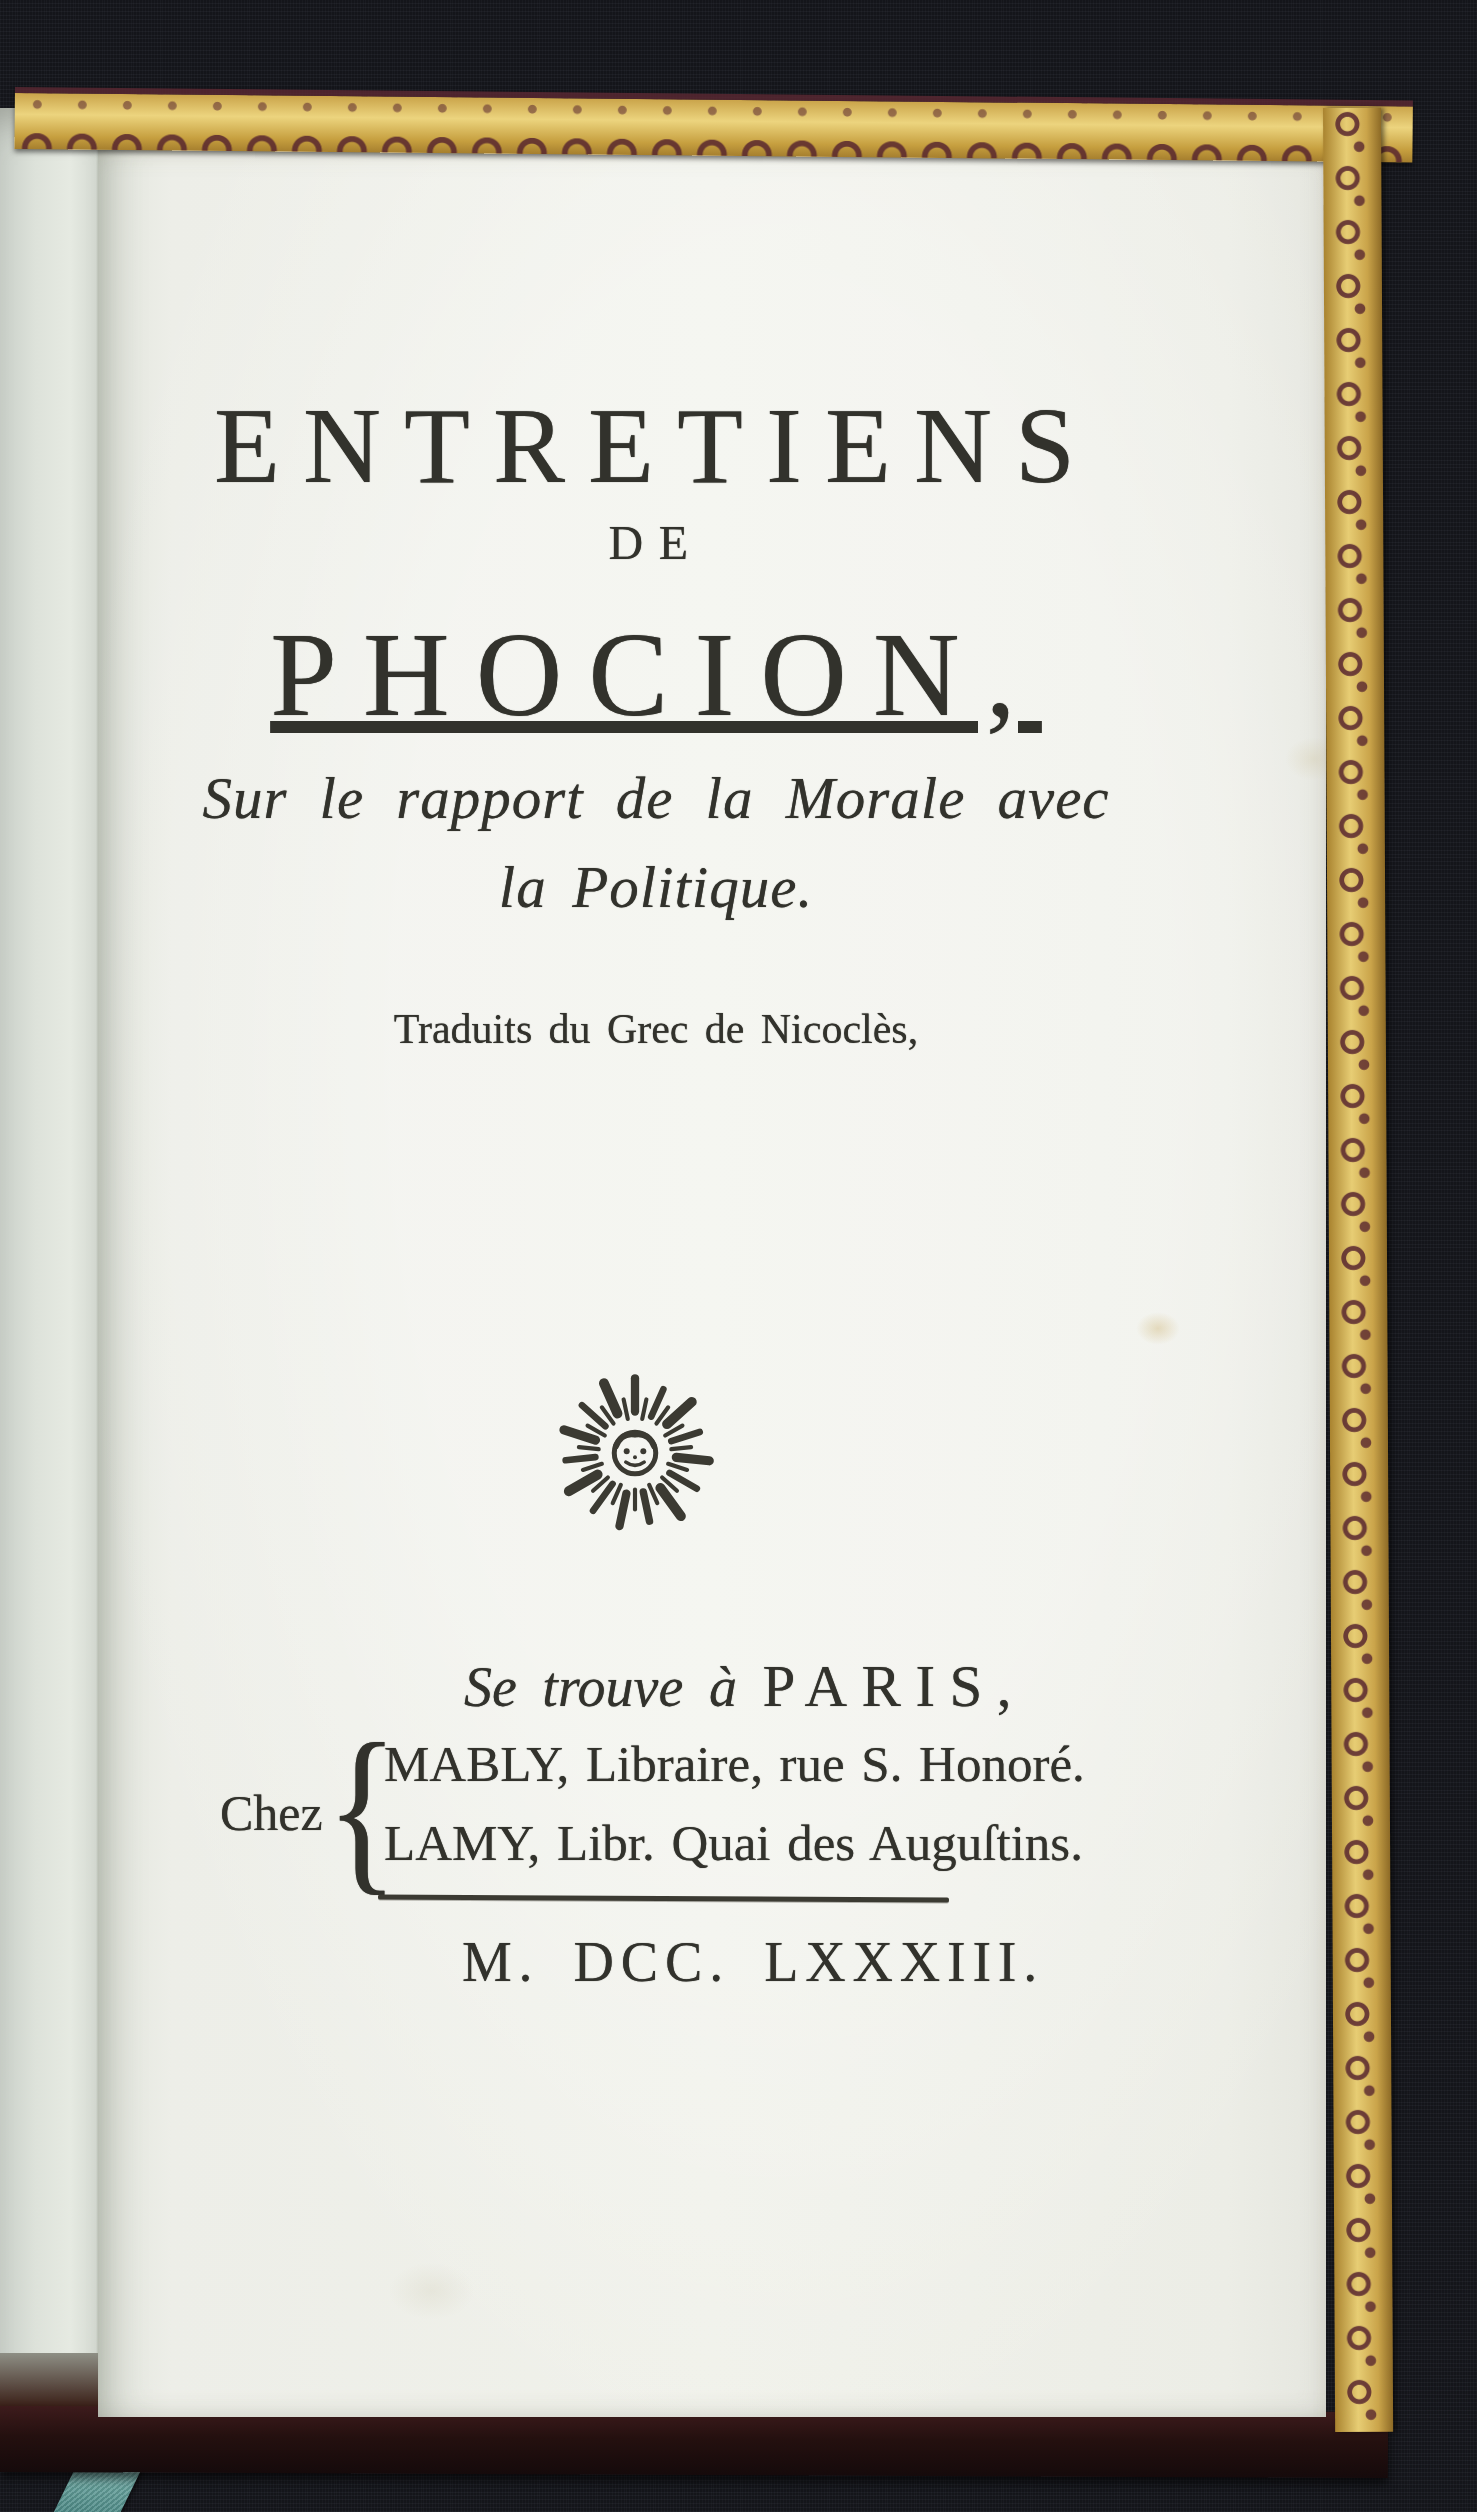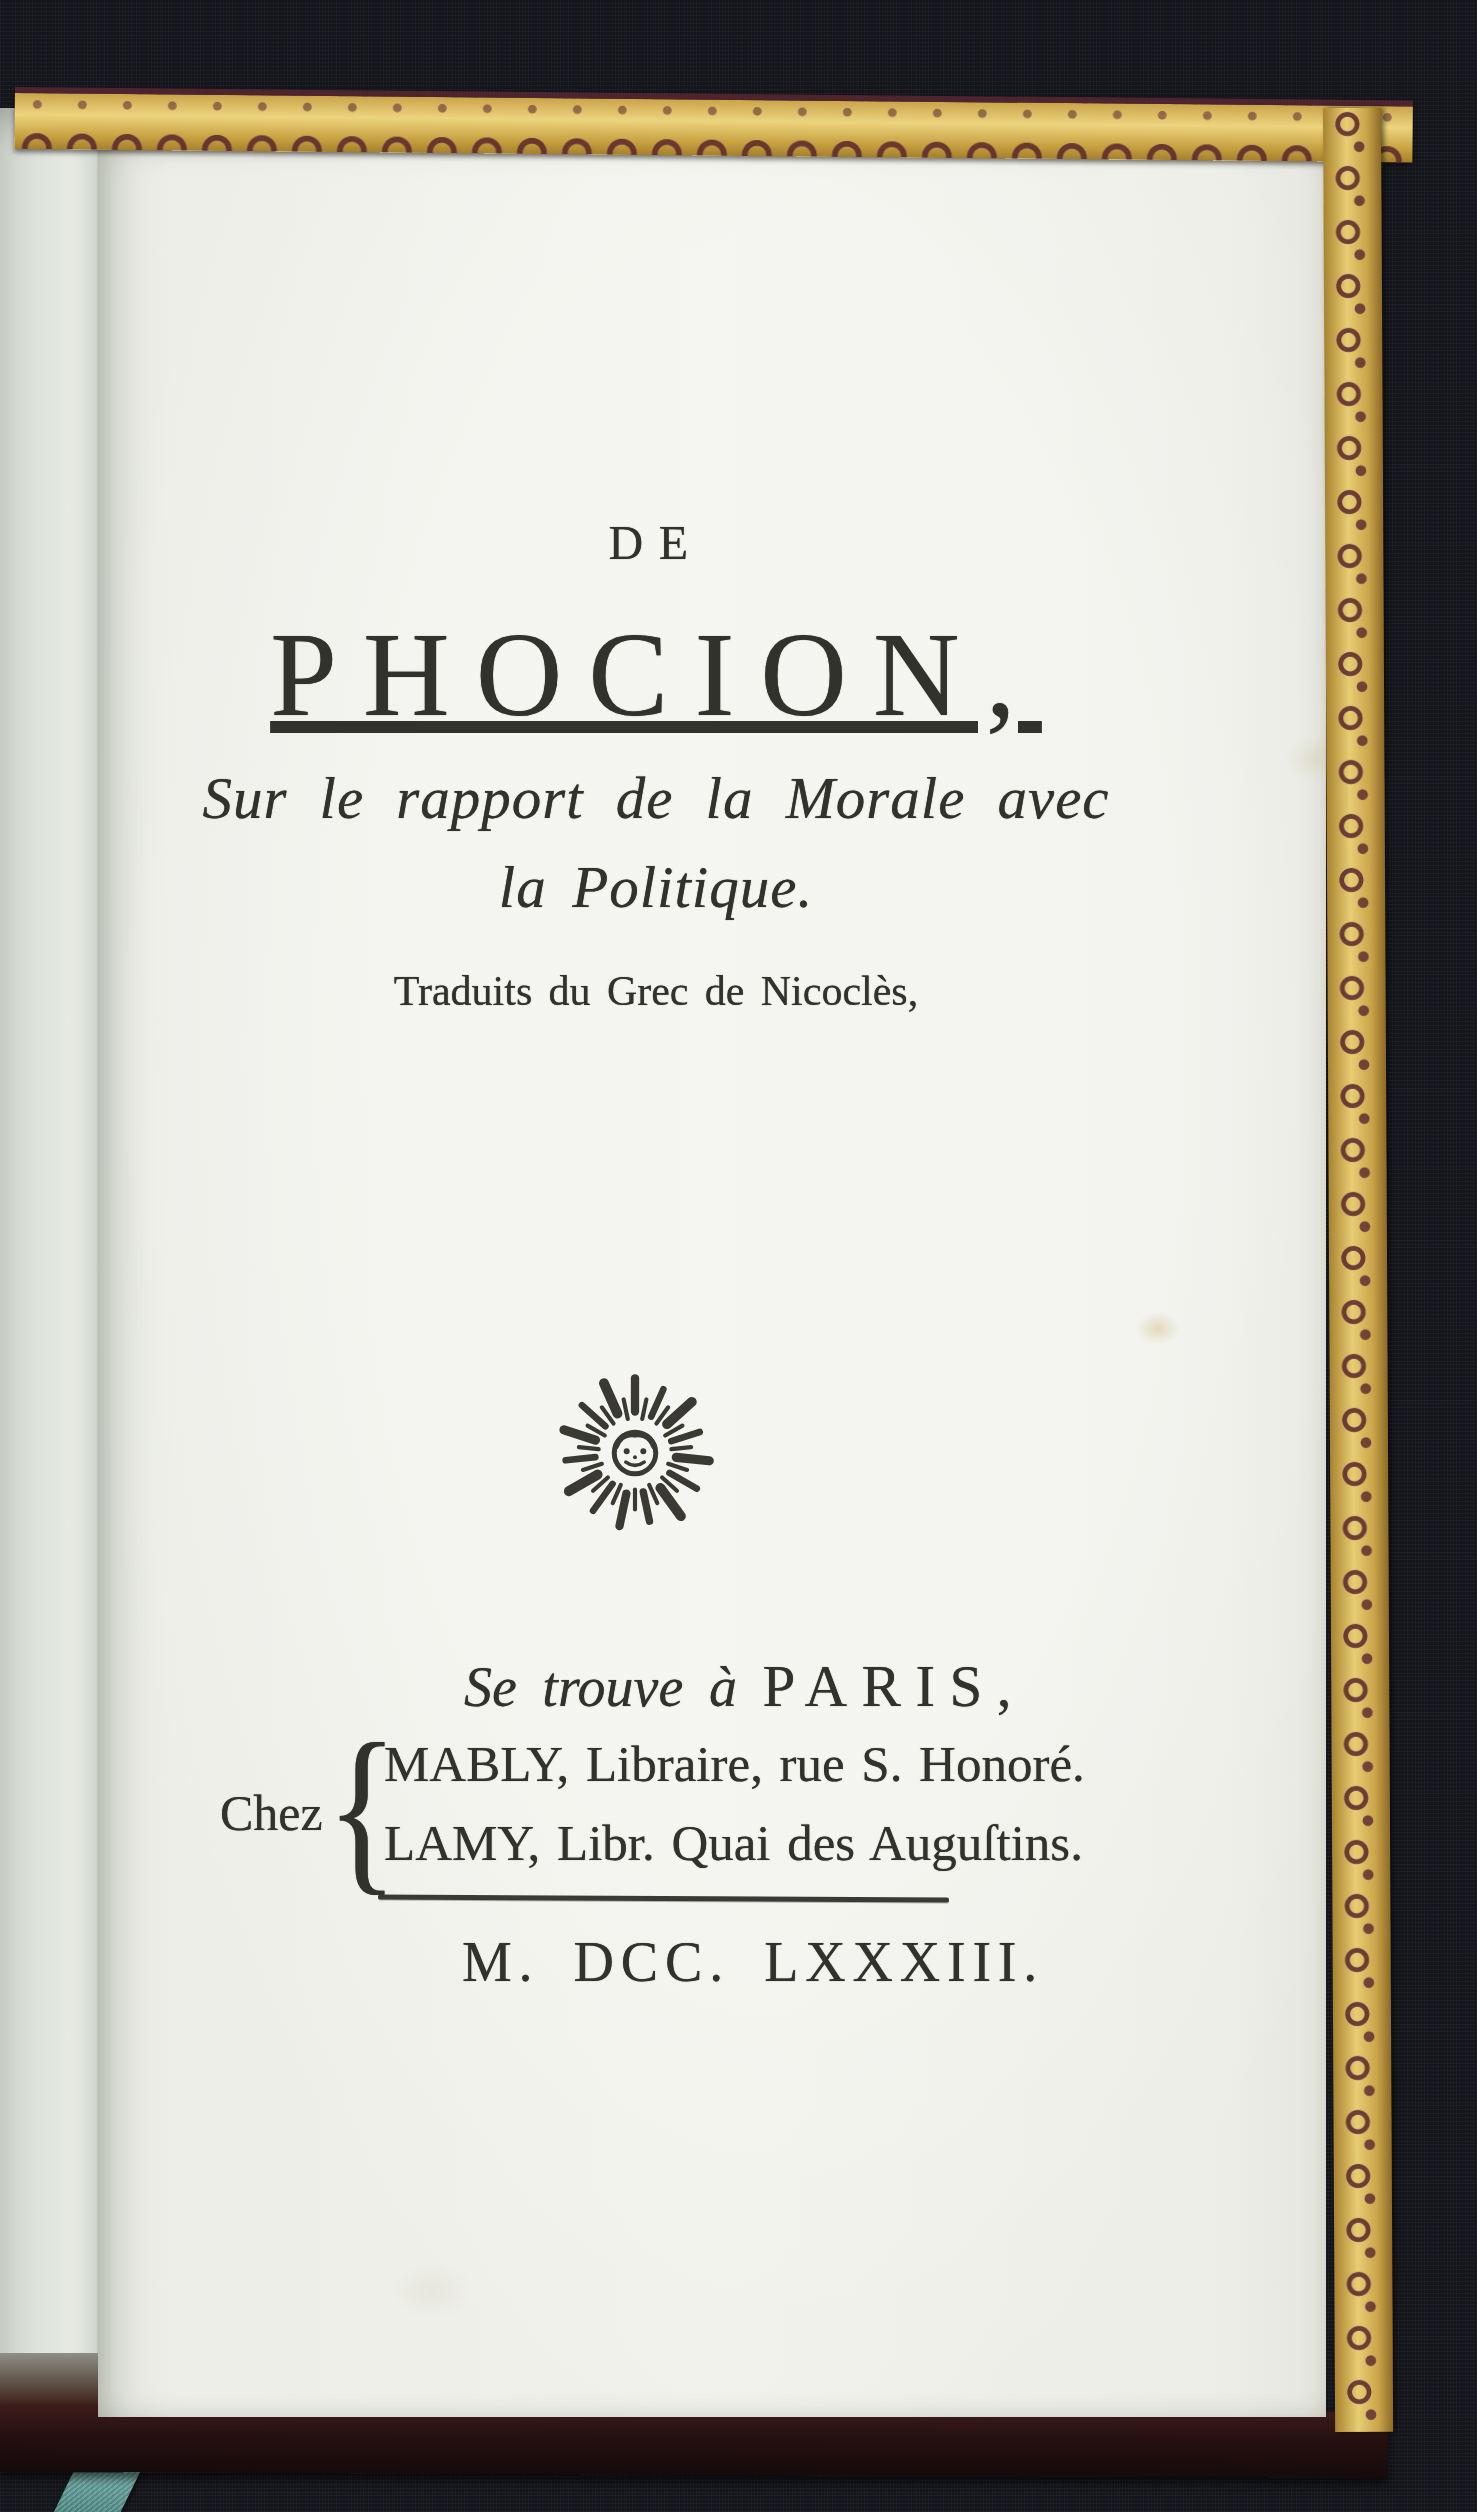--- a/index.html
+++ b/index.html
@@ -76,21 +76,21 @@
   .stain.s2{left:1187px;top:598px;width:58px;height:44px;background:radial-gradient(ellipse,rgba(190,170,110,.18),rgba(190,170,110,0) 70%);}
   .stain.s3{left:290px;top:2123px;width:87px;height:58px;background:radial-gradient(ellipse,rgba(170,160,120,.12),rgba(170,160,120,0) 70%);}
   
   .text-block{position:absolute;left:101px;top:0;width:1110px;height:2512px;text-align:center;}
   .line{position:absolute;left:0;width:100%;white-space:nowrap;}
   .title-1{top:384px;font-size:108px;letter-spacing:23px;}
   .title-de{top:515px;font-size:48px;letter-spacing:15.4px;}
   .title-2{top:606px;font-size:120px;letter-spacing:26px;text-decoration:underline;}
   .subtitle-1{top:764px;font-size:59px;font-style:italic;word-spacing:16.4px;letter-spacing:1px;}
   .subtitle-2{top:853px;font-size:59px;font-style:italic;word-spacing:9.7px;letter-spacing:1px;}
-  .trad{top:967px;font-size:42px;word-spacing:5.8px;}
+  .trad{top:1005px;font-size:42px;word-spacing:5.8px;}
   .author{top:1067px;font-size:56px;word-spacing:11.6px;}
   .author .spaced{letter-spacing:12.5px;}
   .tome{top:1197px;font-size:60px;letter-spacing:23px;word-spacing:25px;}
   .imprint{top:1652px;margin-left:89px;font-size:56px;}
   .imprint .it{font-style:italic;word-spacing:11.6px;}
   .imprint .city{letter-spacing:14.5px;font-size:59px;}
   .date{top:1930px;margin-left:97px;font-size:56px;letter-spacing:6.8px;word-spacing:13.5px;}
   
   .chez{position:absolute;left:220px;top:1784px;font-size:50px;}
   .brace{
@@ -115,20 +115,21 @@
 <div class="page-bottom-edge"></div>
 <div class="page">
   <div class="stain s1"></div>
   <div class="stain s2"></div>
   <div class="stain s3"></div>
 </div>
 <div class="gilt-top"></div>
 <div class="gilt-right"></div>
 
 <div class="text-block">
+  <div class="line ink title-1">ENTRETIENS</div>
   <div class="line ink title-de">DE</div>
   <div class="line ink title-2">PHOCION,</div>
   <div class="line ink subtitle-1">Sur le rapport de la Morale avec</div>
   <div class="line ink subtitle-2">la Politique.</div>
   <div class="line ink trad">Traduits du Grec de Nicoclès,</div>
   <div class="line ink imprint"><span class="it">Se trouve à </span><span class="city">PARIS,</span></div>
   <div class="line ink date">M. DCC. LXXXIII.</div>
 </div>
 
 <div class="chez ink">Chez</div>

